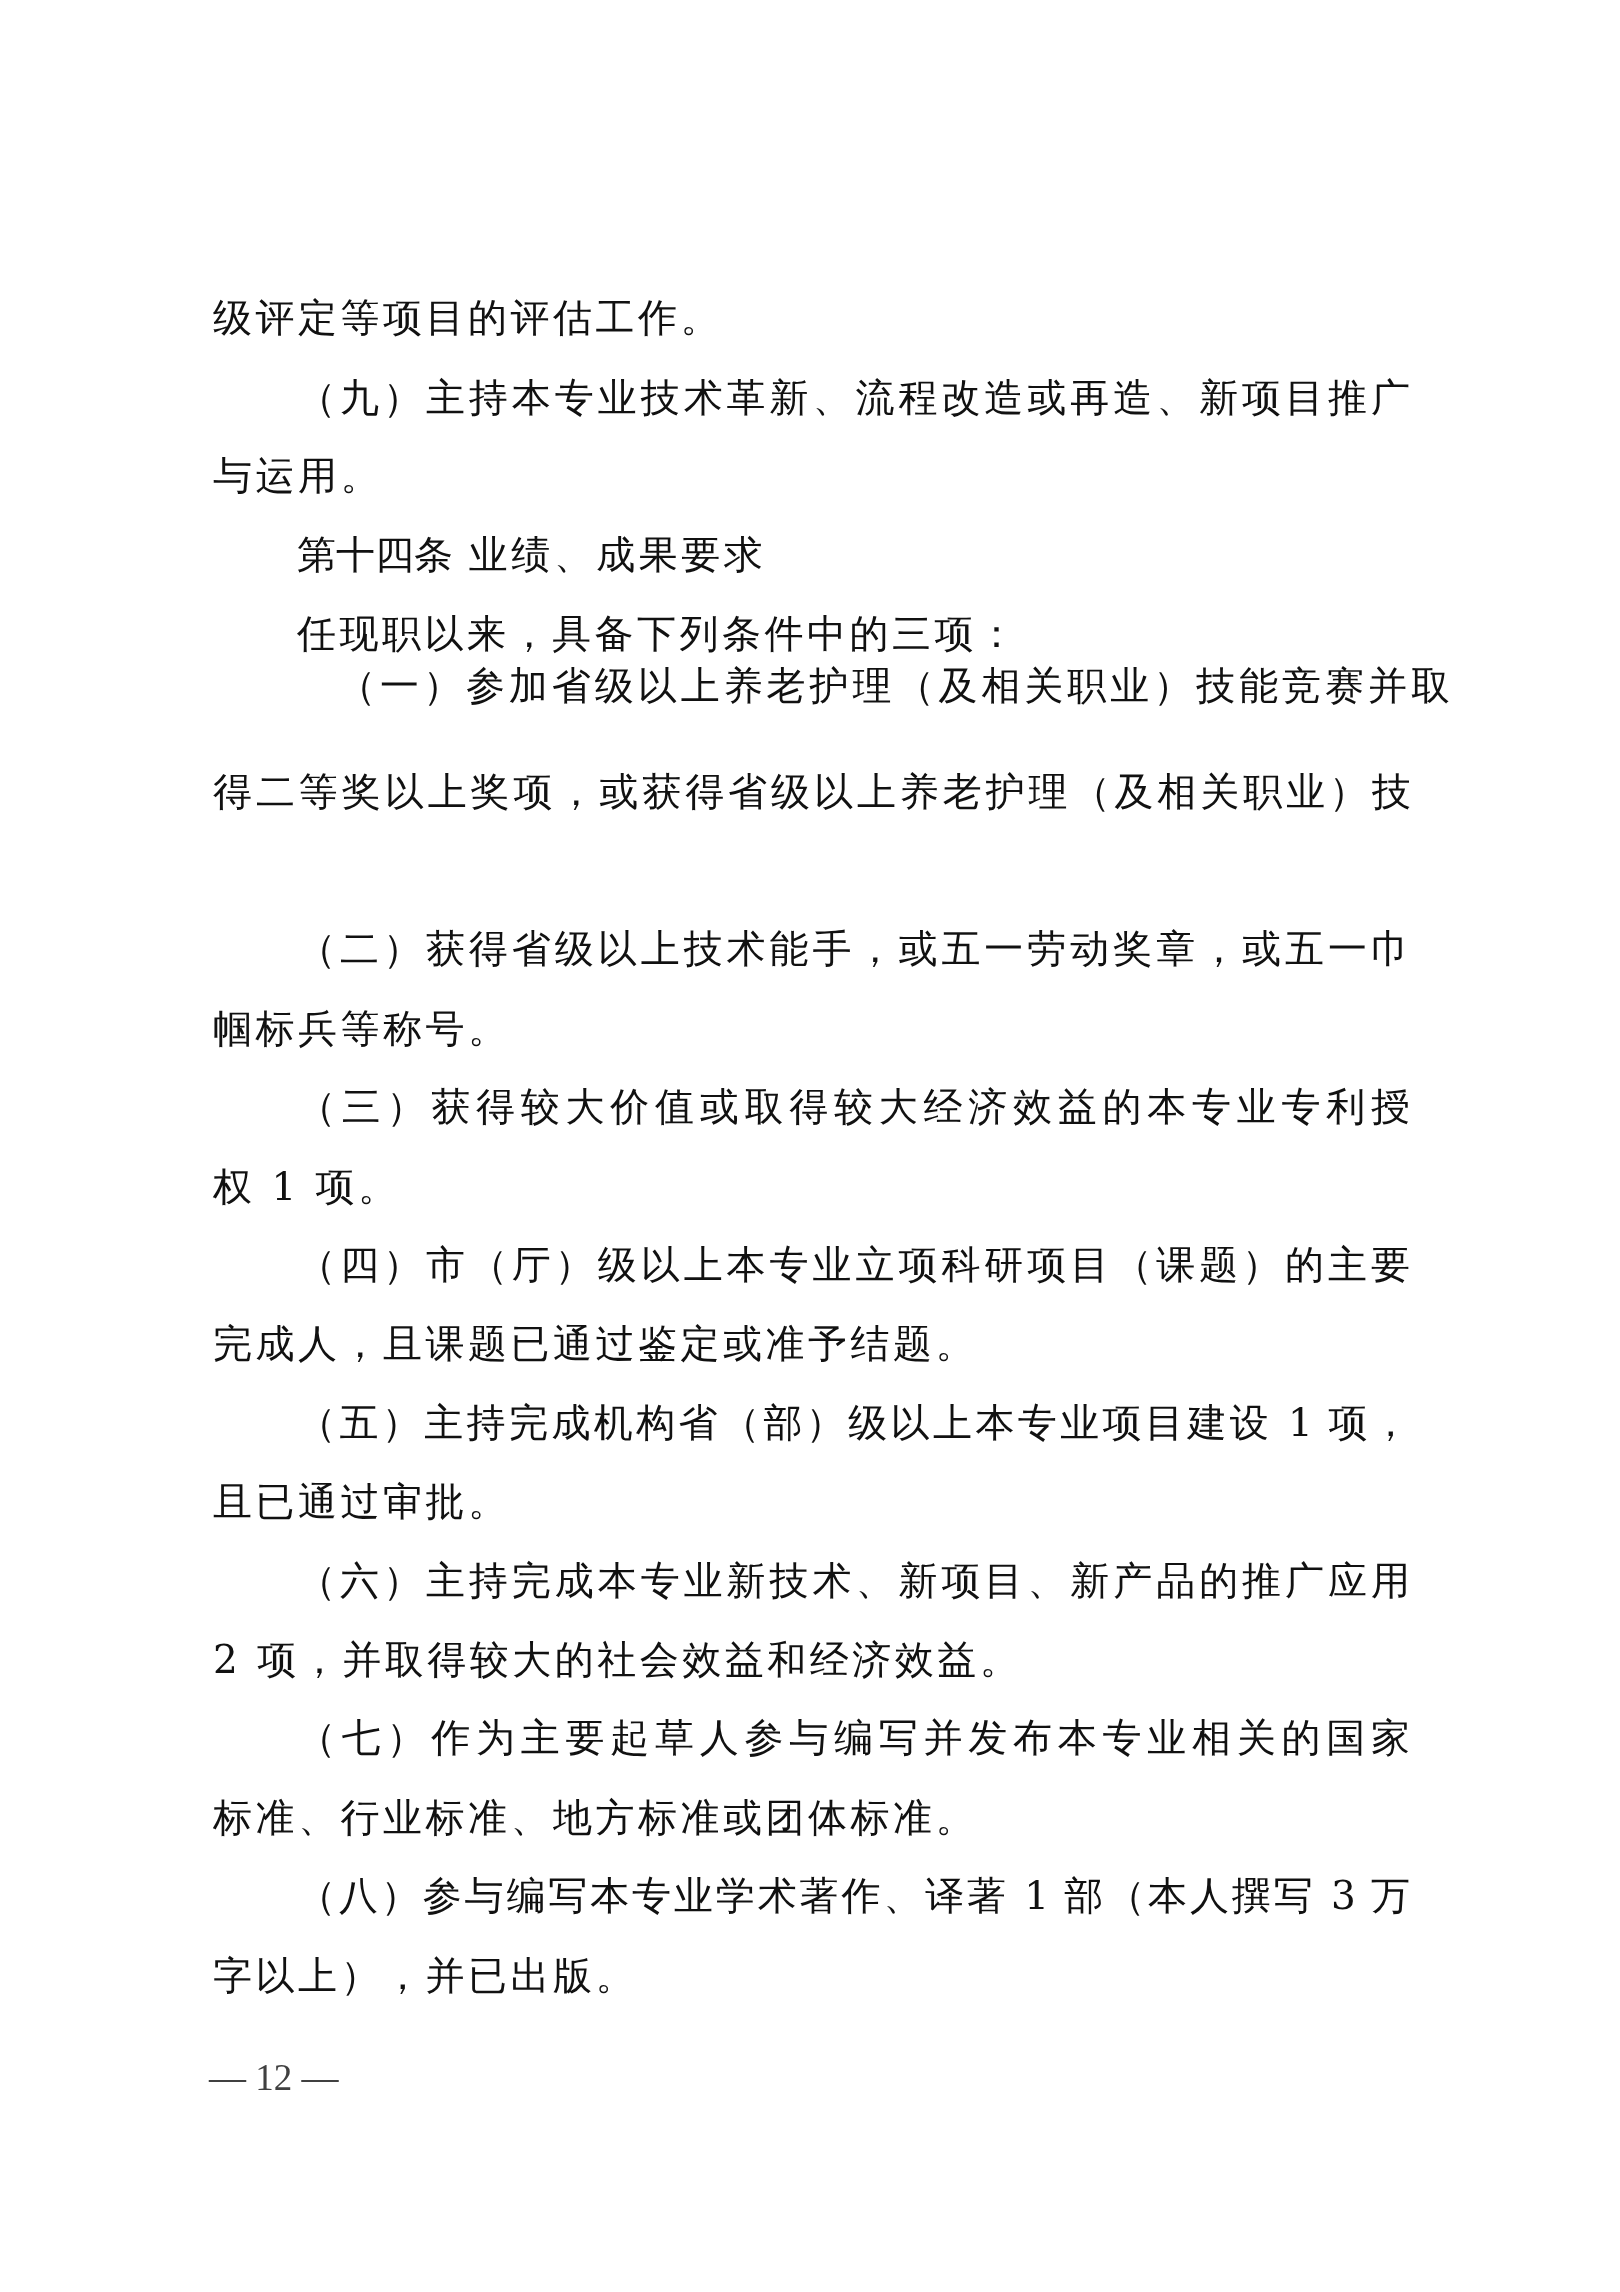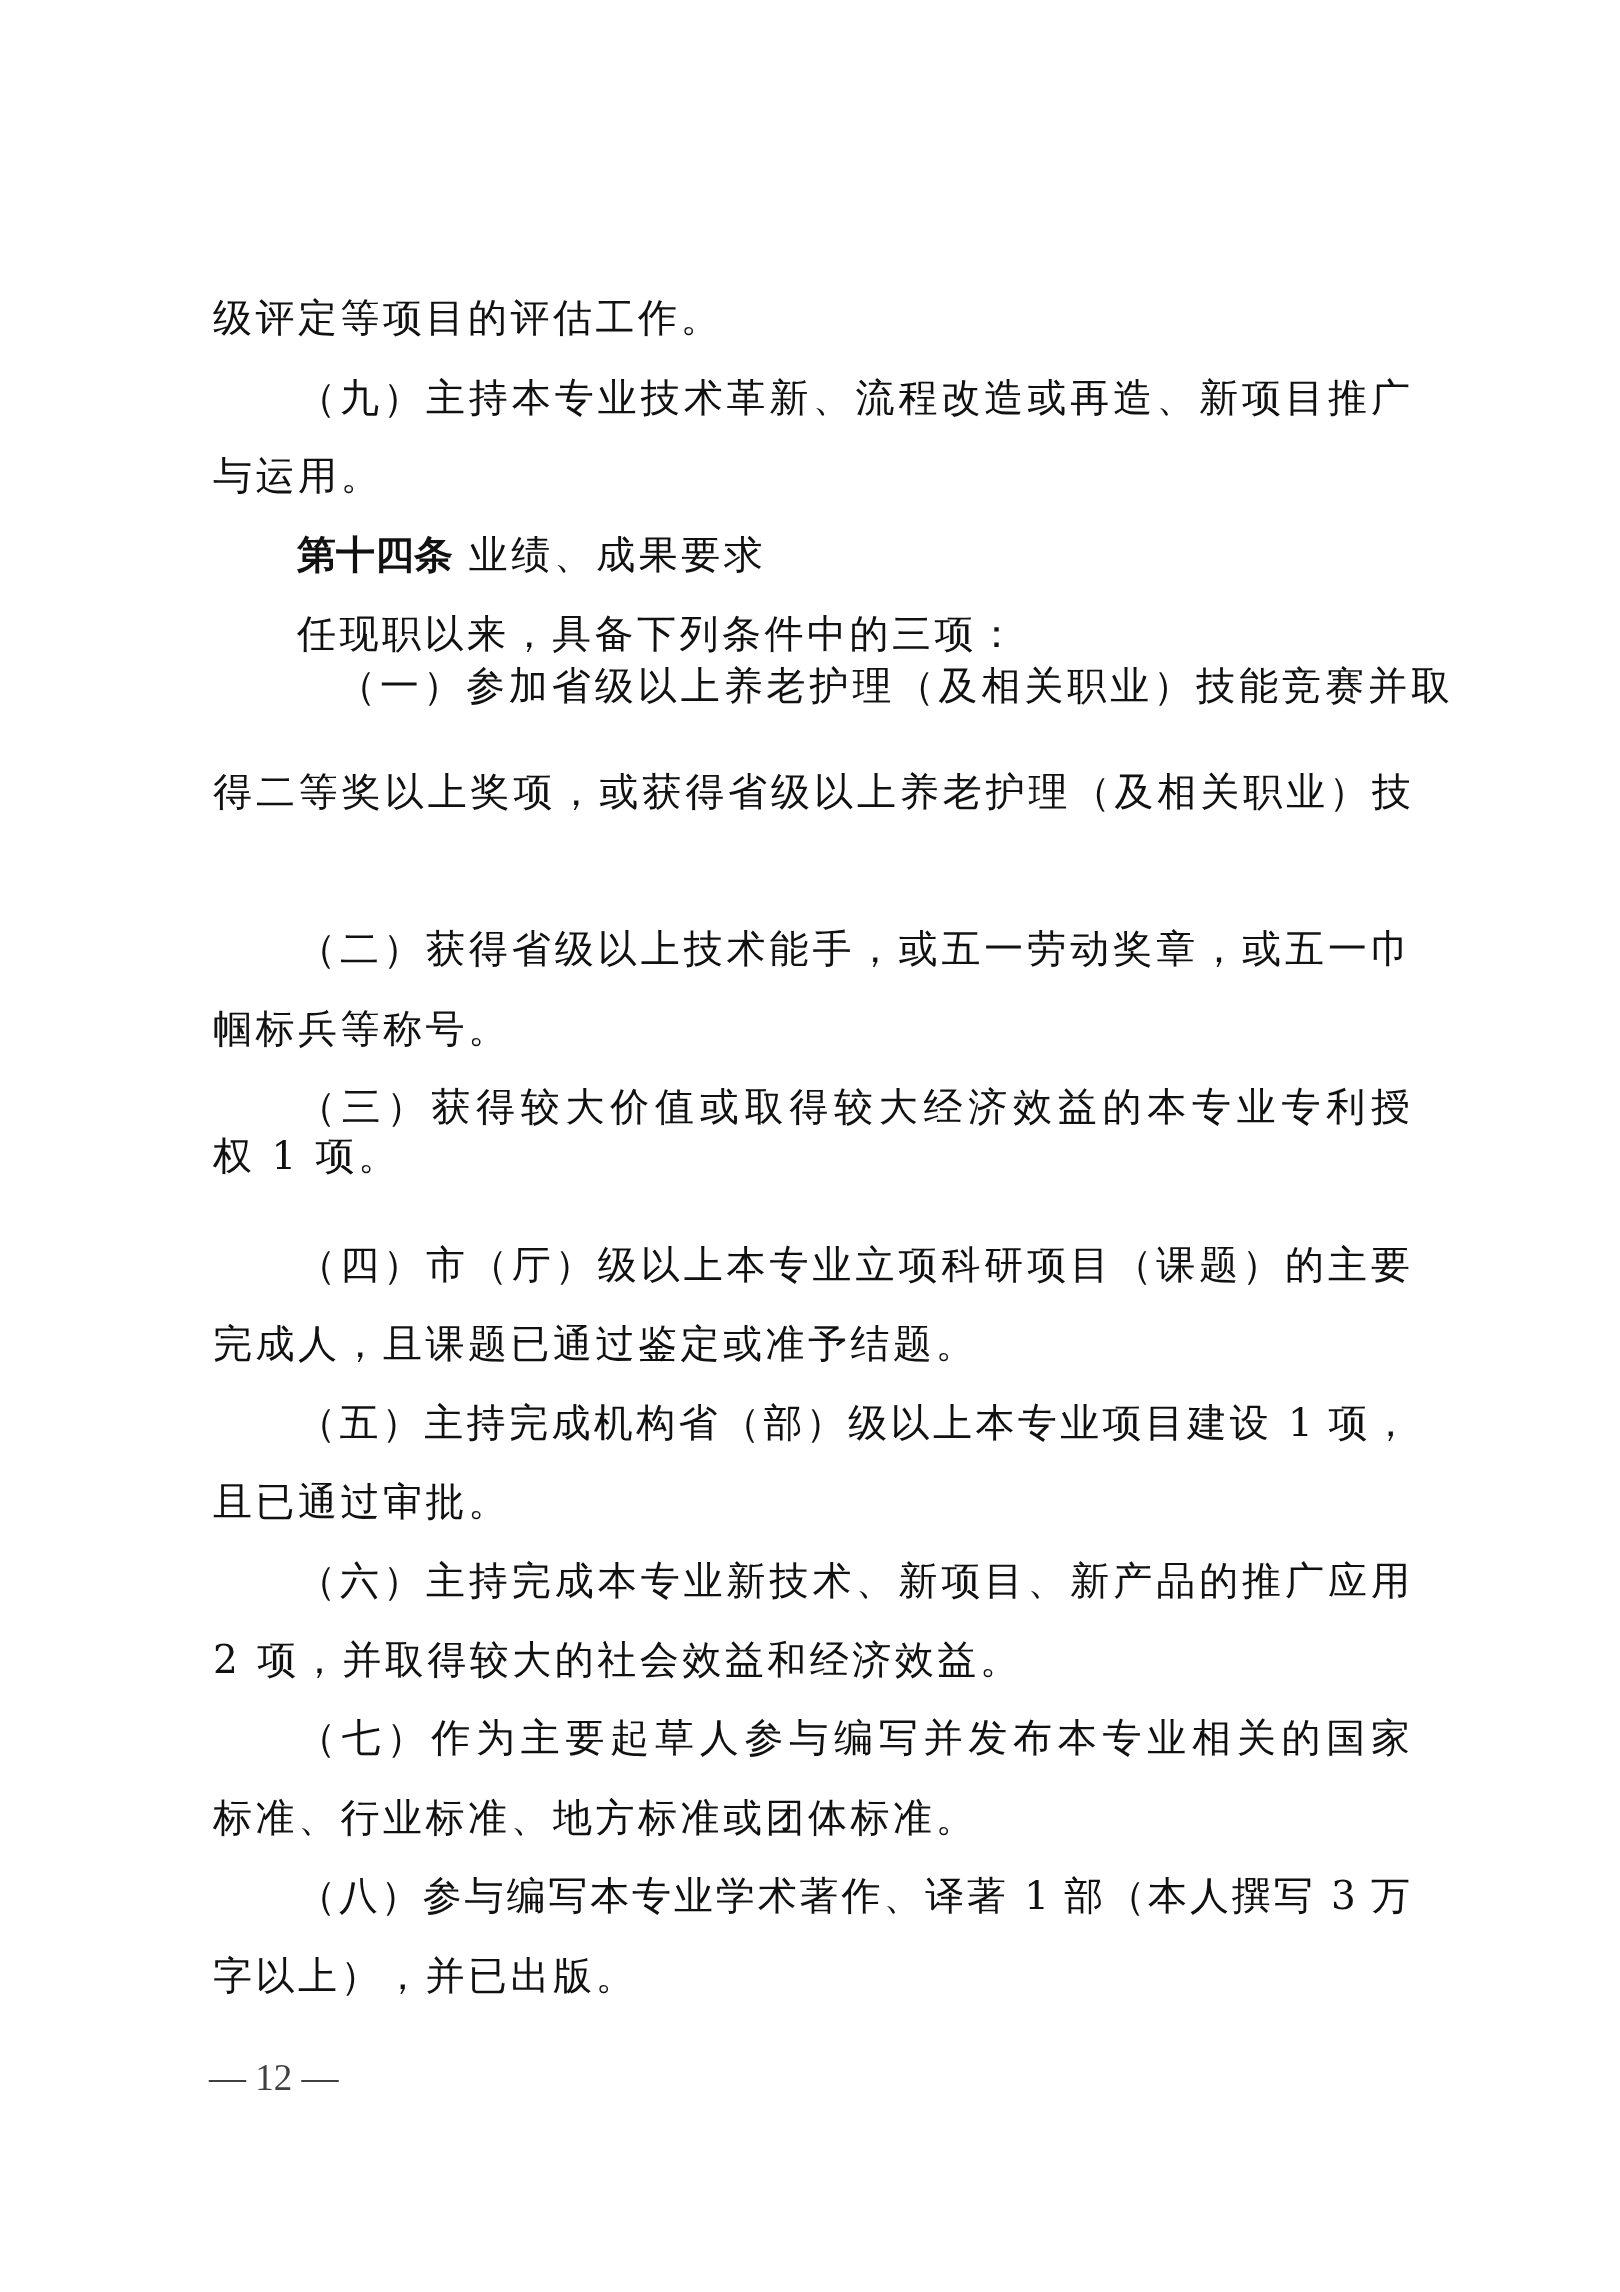--- a/index.html
+++ b/index.html
@@ -38,21 +38,21 @@
       left: 297px;
       width: 1113px;
     }
     .line.justify {
       text-align: justify;
       text-align-last: justify;
       letter-spacing: 0;
     }
     .heading-lead {
       font-family: "DejaVu Sans", "Liberation Sans", sans-serif;
-      font-weight: bold;
+      font-weight: normal;
       letter-spacing: 0;
       margin-right: 15.7px;
       margin-top: 39px;
     }
     .page-number {
       position: absolute;
       left: 209px;
       top: 2053px;
       height: 49px;
       line-height: 49px;
@@ -78,21 +78,21 @@
 
   <div class="line indent" style="top:604px;">任现职以来，具备下列条件中的三项：</div>
 
   <div class="line indent justify" style="top:656px;margin-left:40px;">（一）参加省级以上养老护理（及相关职业）技能竞赛并取</div>
   <div class="line justify" style="top:762px;">得二等奖以上奖项，或获得省级以上养老护理（及相关职业）技</div>
 
   <div class="line indent justify" style="top:919px;">（二）获得省级以上技术能手，或五一劳动奖章，或五一巾</div>
   <div class="line indent justify" style="top:1077px;">（三）获得较大价值或取得较大经济效益的本专业专利授</div>
 
   <div class="line" style="top:999px;">帼标兵等称号。</div>
-  <div class="line" style="top:1126px;">权 1 项。</div>
+  <div class="line" style="top:1157px;">权 1 项。</div>
 
   <div class="line indent justify" style="top:1235px;">（四）市（厅）级以上本专业立项科研项目（课题）的主要</div>
   <div class="line" style="top:1314px;">完成人，且课题已通过鉴定或准予结题。</div>
 
   <div class="line indent justify" style="top:1393px;">（五）主持完成机构省（部）级以上本专业项目建设 1 项，</div>
   <div class="line" style="top:1472px;">且已通过审批。</div>
 
   <div class="line indent justify" style="top:1551px;">（六）主持完成本专业新技术、新项目、新产品的推广应用</div>
   <div class="line" style="top:1630px;">2 项，并取得较大的社会效益和经济效益。</div>
 

